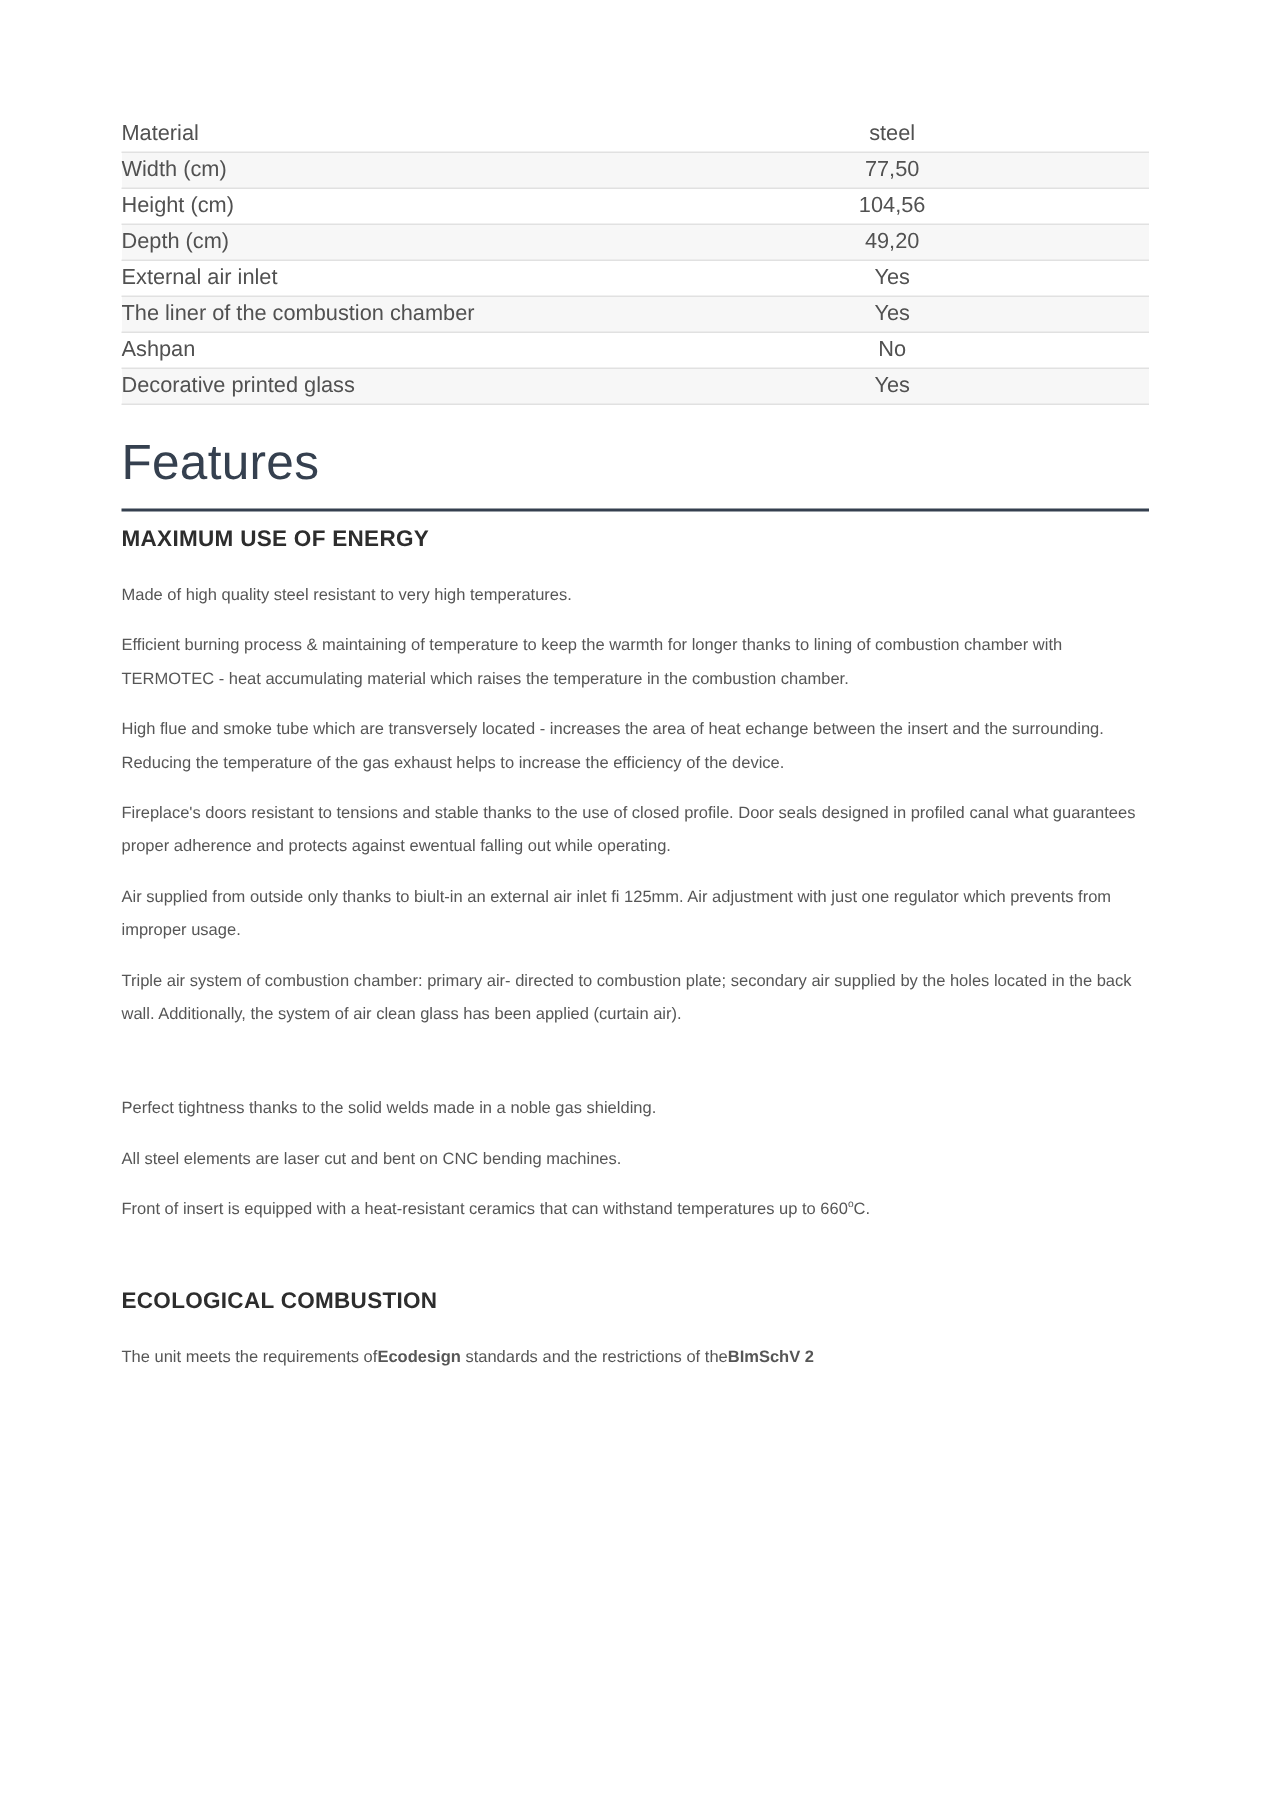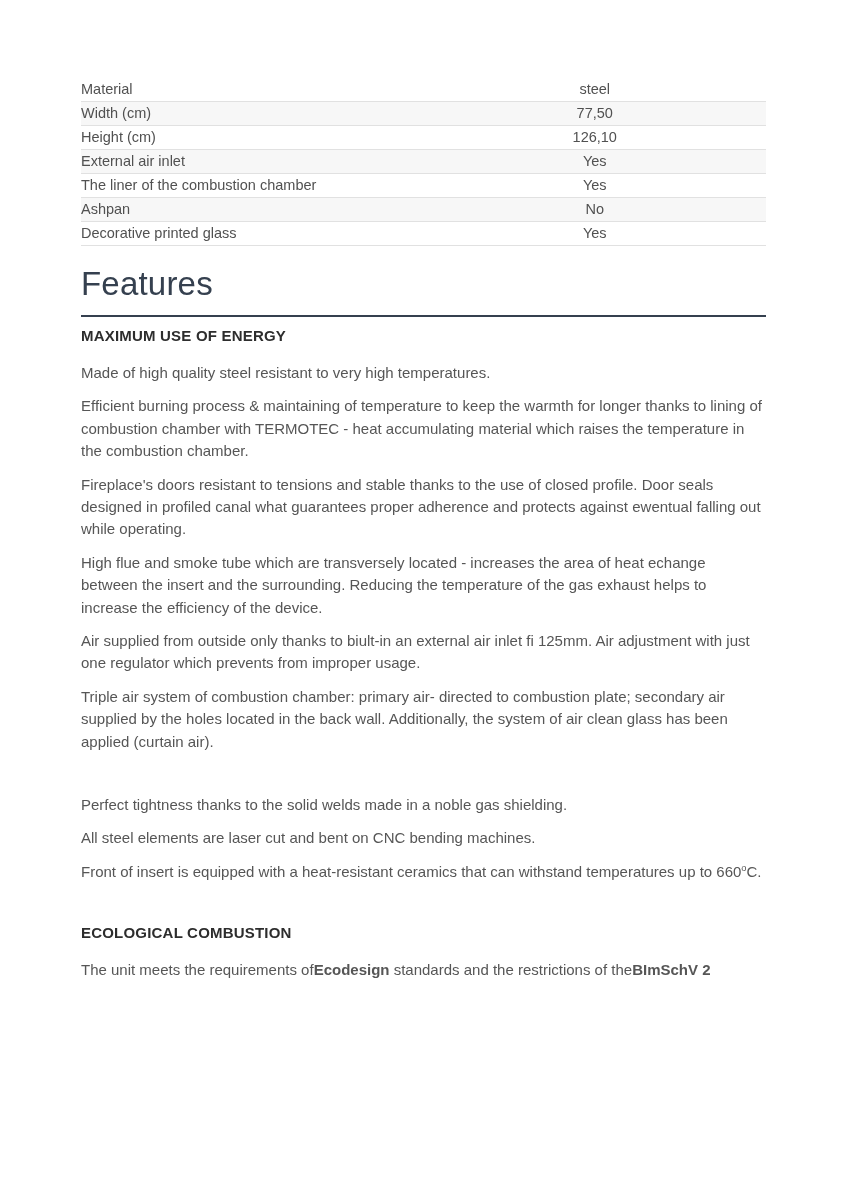--- a/index.html
+++ b/index.html
@@ -72,21 +72,21 @@
     margin-top:41px;
   }
   h3.section-heading{
     font-size:15px;
     font-weight:700;
     color:var(--heading);
     letter-spacing:0.2px;
     margin:0 0 18px 0;
   }
   p.body-paragraph{
-    font-size:15px;
+    font-size:11px;
     line-height:22.4px;
     color:var(--body);
     margin:0 0 11px 0;
   }
   p.body-paragraph:last-child{
     margin-bottom:0;
   }
   p.body-paragraph strong{
     font-weight:700;
     margin-top:20px;
@@ -106,21 +106,25 @@
         <tr>
           <td class="spec-label">Material</td>
           <td class="spec-value">steel</td>
         </tr>
         <tr>
           <td class="spec-label">Width (cm)</td>
           <td class="spec-value">77,50</td>
         </tr>
         <tr>
           <td class="spec-label">Height (cm)</td>
-          <td class="spec-value">126,10</td>
+          <td class="spec-value">104,56</td>
+        </tr>
+        <tr>
+          <td class="spec-label">Depth (cm)</td>
+          <td class="spec-value">49,20</td>
         </tr>
         <tr>
           <td class="spec-label">External air inlet</td>
           <td class="spec-value">Yes</td>
         </tr>
         <tr>
           <td class="spec-label">The liner of the combustion chamber</td>
           <td class="spec-value">Yes</td>
         </tr>
         <tr>
@@ -136,22 +140,22 @@
 
   <h1 class="features-title">Features</h1>
 
   <div class="title-rule"></div>
 
   <div class="sections">
       <section class="feature-section">
         <h3 class="section-heading">MAXIMUM USE OF ENERGY</h3>
         <p class="body-paragraph">Made of high quality steel resistant to very high temperatures.</p>
         <p class="body-paragraph">Efficient burning process &amp; maintaining of temperature to keep the warmth for longer thanks to lining of combustion chamber with TERMOTEC - heat accumulating material which raises the temperature in the combustion chamber.</p>
+        <p class="body-paragraph">High flue and smoke tube which are transversely located - increases the area of heat echange between the insert and the surrounding. Reducing the temperature of the gas exhaust helps to increase the efficiency of the device.</p>
         <p class="body-paragraph">Fireplace's doors resistant to tensions and stable thanks to the use of closed profile. Door seals designed in profiled canal what guarantees proper adherence and protects against ewentual falling out while operating.</p>
-        <p class="body-paragraph">High flue and smoke tube which are transversely located - increases the area of heat echange between the insert and the surrounding. Reducing the temperature of the gas exhaust helps to increase the efficiency of the device.</p>
         <p class="body-paragraph">Air supplied from outside only thanks to biult-in an external air inlet fi 125mm. Air adjustment with just one regulator which prevents from improper usage.</p>
         <p class="body-paragraph">Triple air system of combustion chamber: primary air- directed to combustion plate; secondary air supplied by the holes located in the back wall. Additionally, the system of air clean glass has been applied (curtain air).</p>
       </section>
       <section class="feature-section">
         <p class="body-paragraph">Perfect tightness thanks to the solid welds made in a noble gas shielding.</p>
         <p class="body-paragraph">All steel elements are laser cut and bent on CNC bending machines.</p>
         <p class="body-paragraph">Front of insert is equipped with a heat-resistant ceramics that can withstand temperatures up to 660<sup>o</sup>C.</p>
       </section>
       <section class="feature-section">
         <h3 class="section-heading">ECOLOGICAL COMBUSTION</h3>

